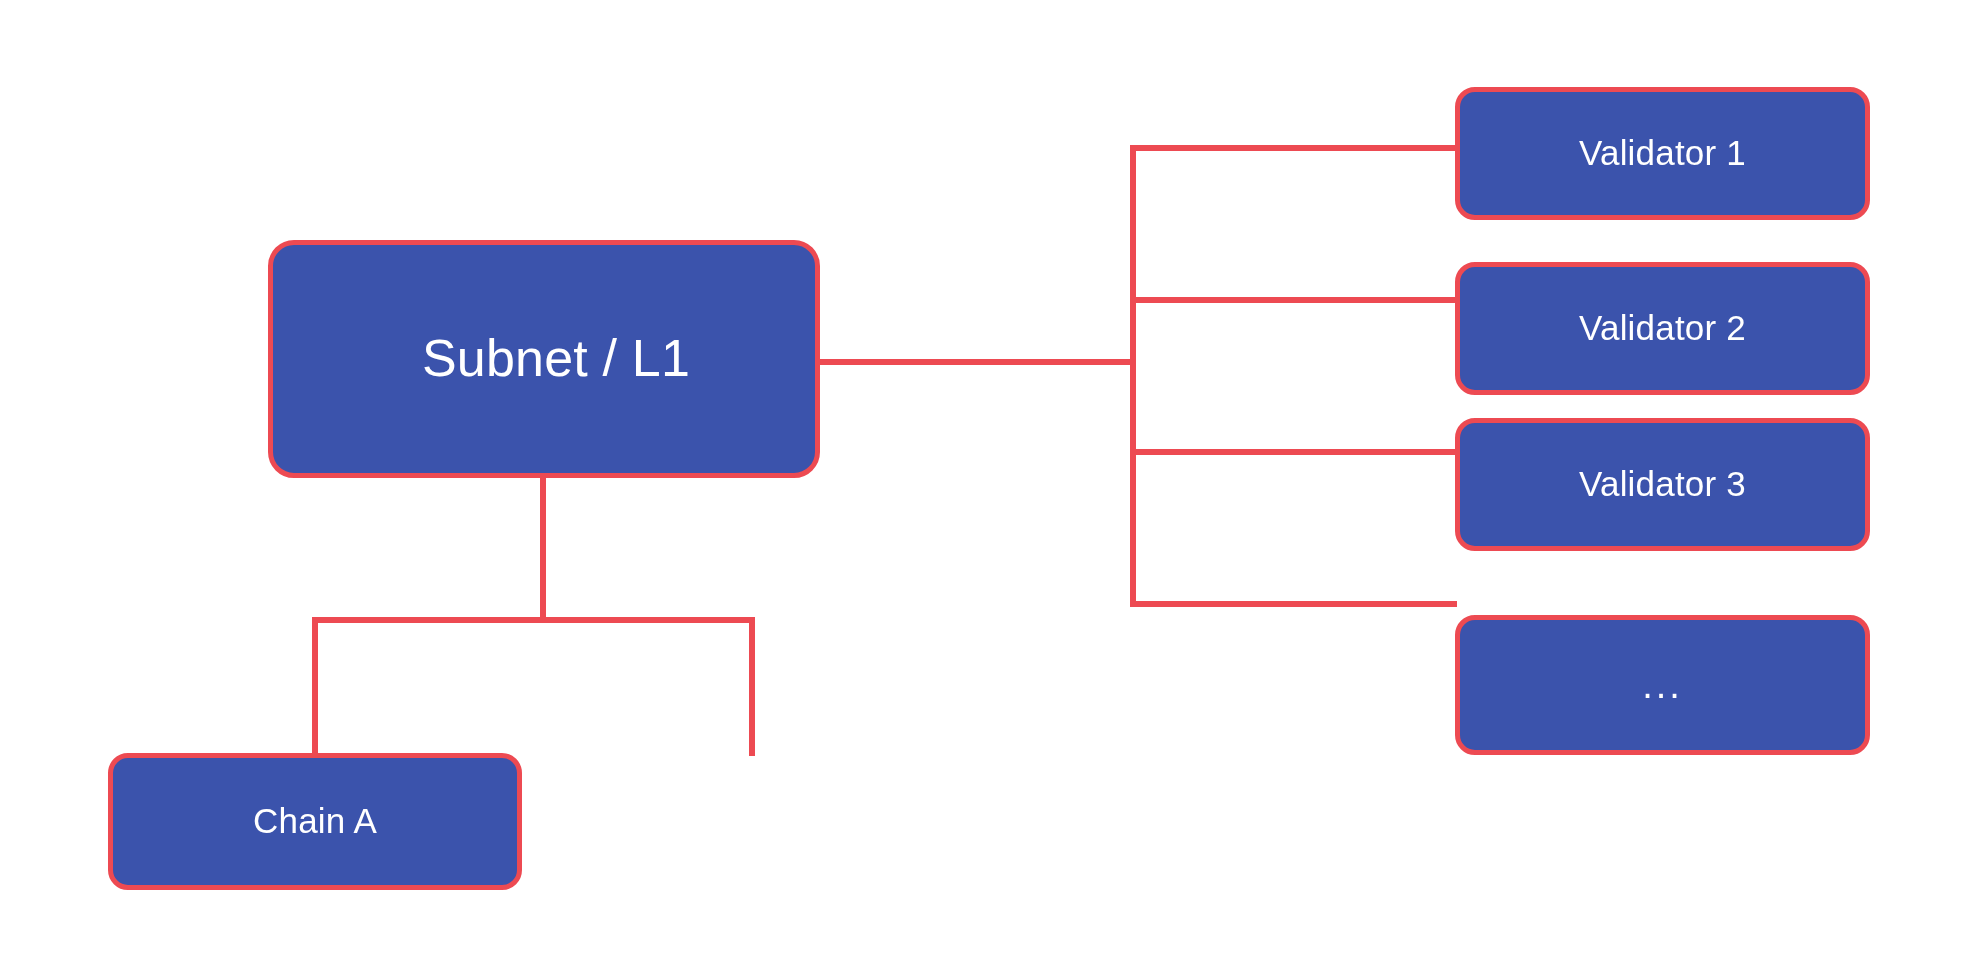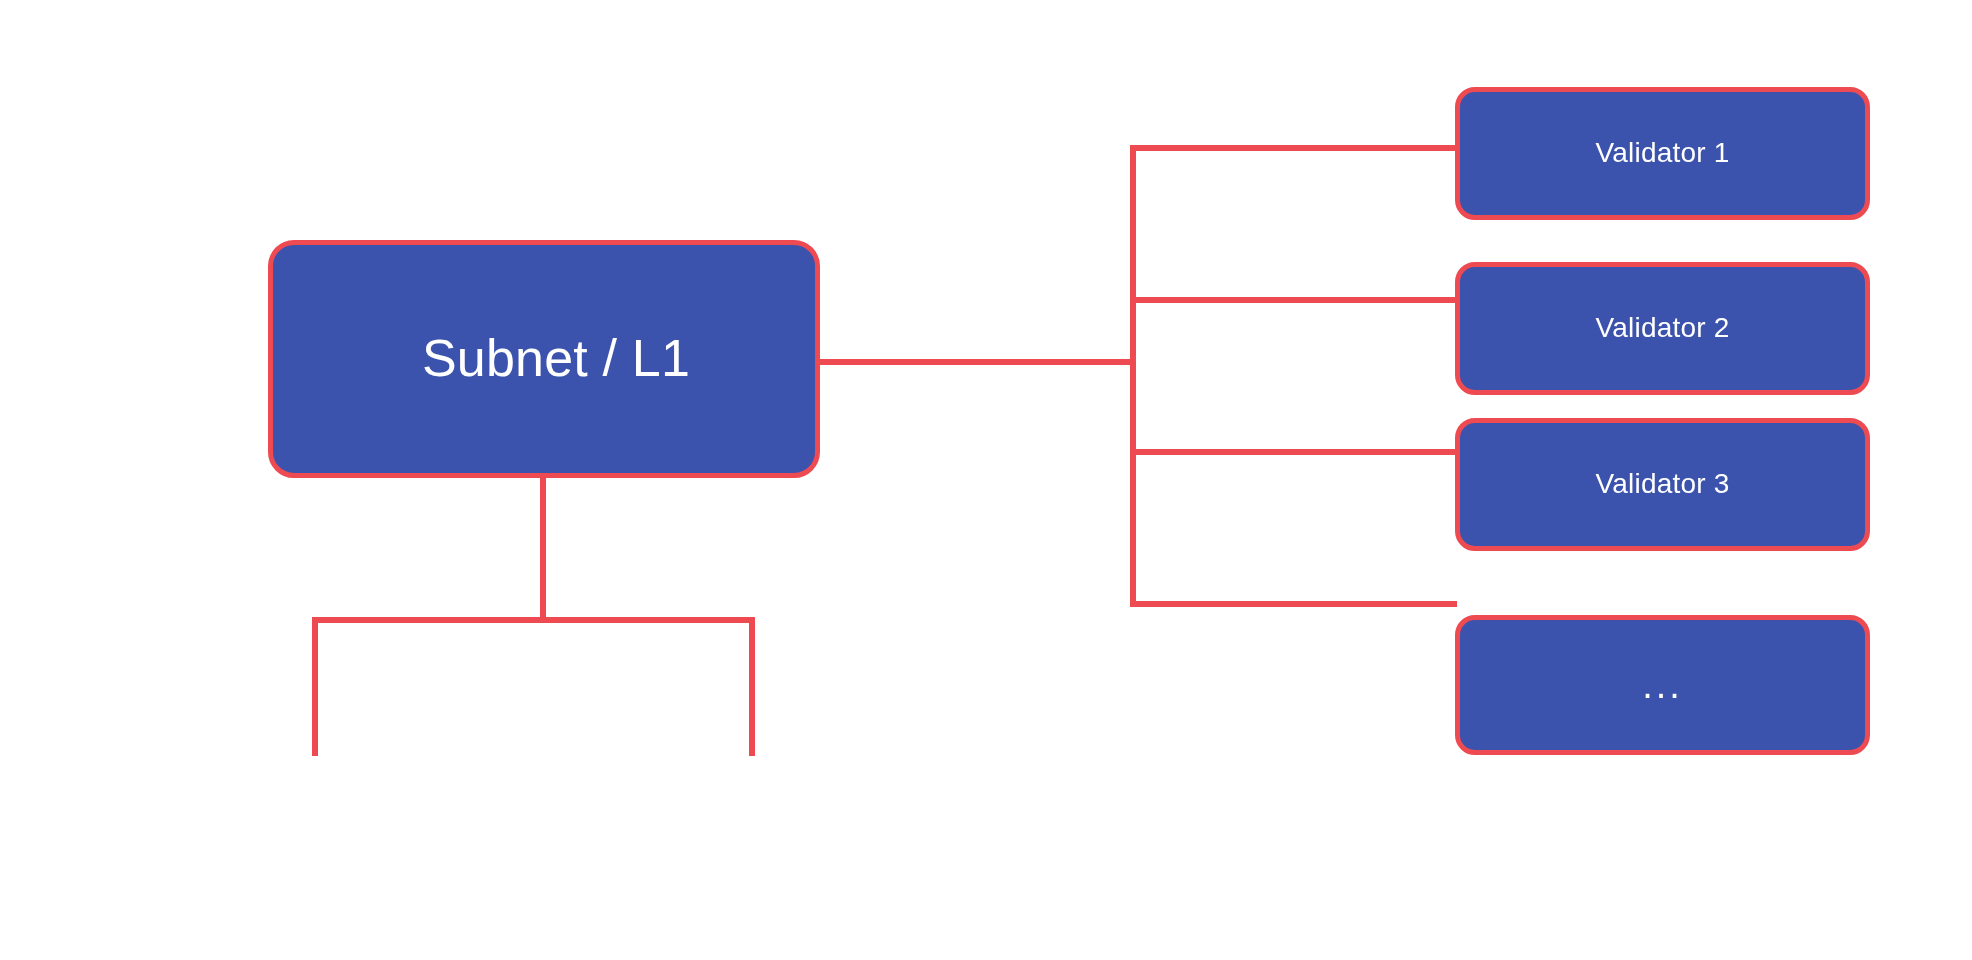--- a/index.html
+++ b/index.html
@@ -83,21 +83,21 @@
   .validator-node {
     left: 1455px;
     width: 415px;
   }
   #node-validator-1 { top: 87px;  height: 133px; }
   #node-validator-2 { top: 262px; height: 133px; }
   #node-validator-3 { top: 418px; height: 133px; }
   #node-validator-more { top: 615px; height: 140px; }
 
   .validator-node .node-label {
-    font-size: 28px;
+    font-size: 35px;
   }
   #node-validator-more .node-label {
     font-size: 38px;
     letter-spacing: 3px;
     line-height: 0.6;
   }
 </style>
 </head>
 <body>
 
@@ -127,20 +127,23 @@
 
       <line x1="752" y1="617" x2="752" y2="756"></line>
 
     </g>
   </svg>
 
   <div class="node" id="node-subnet">
     <span class="node-label">Subnet / L1</span>
   </div>
 
+  <div class="node" id="node-chain-a">
+    <span class="node-label">Chain A</span>
+  </div>
 
 
   <div class="node validator-node" id="node-validator-1">
     <span class="node-label">Validator 1</span>
   </div>
 
   <div class="node validator-node" id="node-validator-2">
     <span class="node-label">Validator 2</span>
   </div>
 

